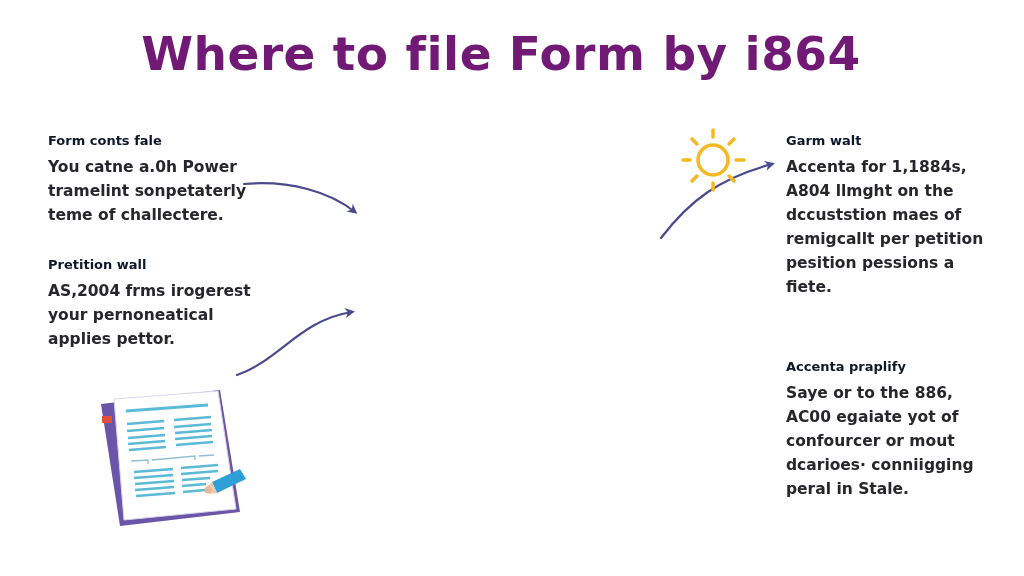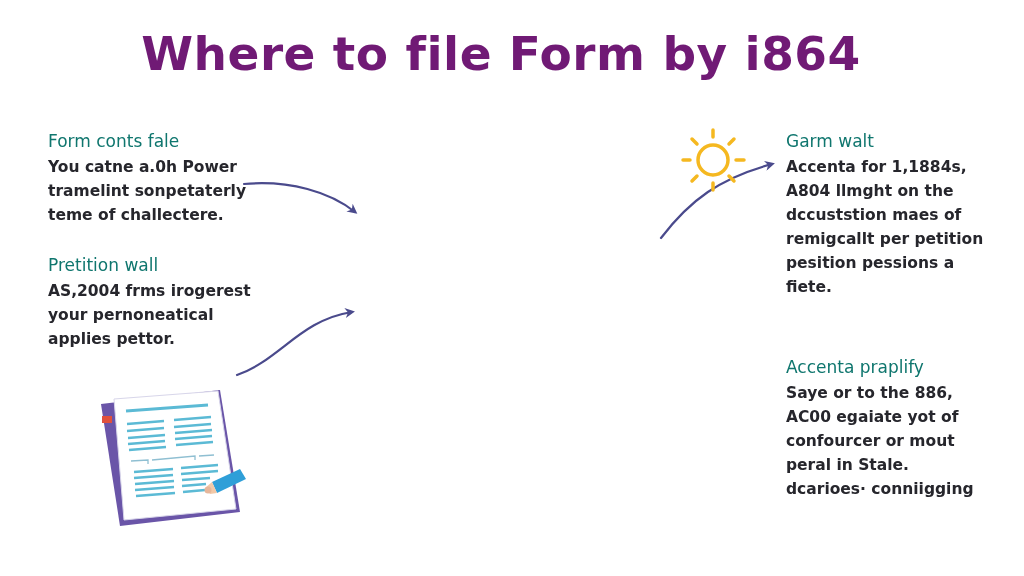--- a/index.html
+++ b/index.html
@@ -25,23 +25,23 @@
       font-weight: bold;
       color: #701a75;
       letter-spacing: 0.5px;
       margin: 0;
     }
     .block {
       position: absolute;
     }
     .block h3 {
       margin: 0 0 4px 0;
-      font-size: 17px;
-      font-weight: normal;
-      color: #0f766e;
+      font-size: 13px;
+      font-weight: bold;
+      color: #0f172a;
       line-height: 20px;
     }
     .block .line {
       display: block;
       font-size: 15.5px;
       line-height: 24px;
       color: #26262c;
       white-space: nowrap;
       font-weight: bold;
     }
@@ -86,22 +86,22 @@
   <span class="line">remigcallt per petition</span>
   <span class="line">pesition pessions a</span>
   <span class="line">fiete.</span>
 </div>
 
 <div class="block" id="block-right-2">
   <h3>Accenta praplify</h3>
   <span class="line">Saye or to the 886,</span>
   <span class="line">AC00 egaiate yot of</span>
   <span class="line">confourcer or mout</span>
+  <span class="line">dcarioes· conniigging</span>
   <span class="line">peral in Stale.</span>
-  <span class="line">dcarioes· conniigging</span>
 </div>
 
 <svg class="svg-layer" viewBox="0 0 1024 576" xmlns="http://www.w3.org/2000/svg">
   <defs>
     <marker id="arrowhead" markerWidth="10" markerHeight="10" refX="7" refY="5" orient="auto" markerUnits="userSpaceOnUse">
       <path d="M0,0 L10,5 L0,10 L3,5 Z" fill="#4a4a8c"></path>
     </marker>
   </defs>
 
   <g>

